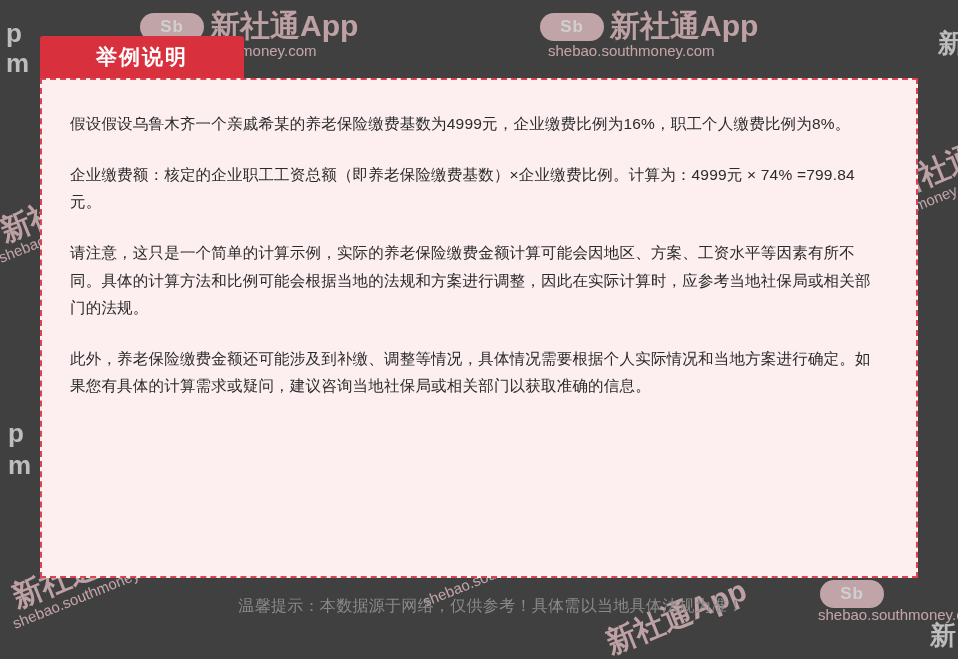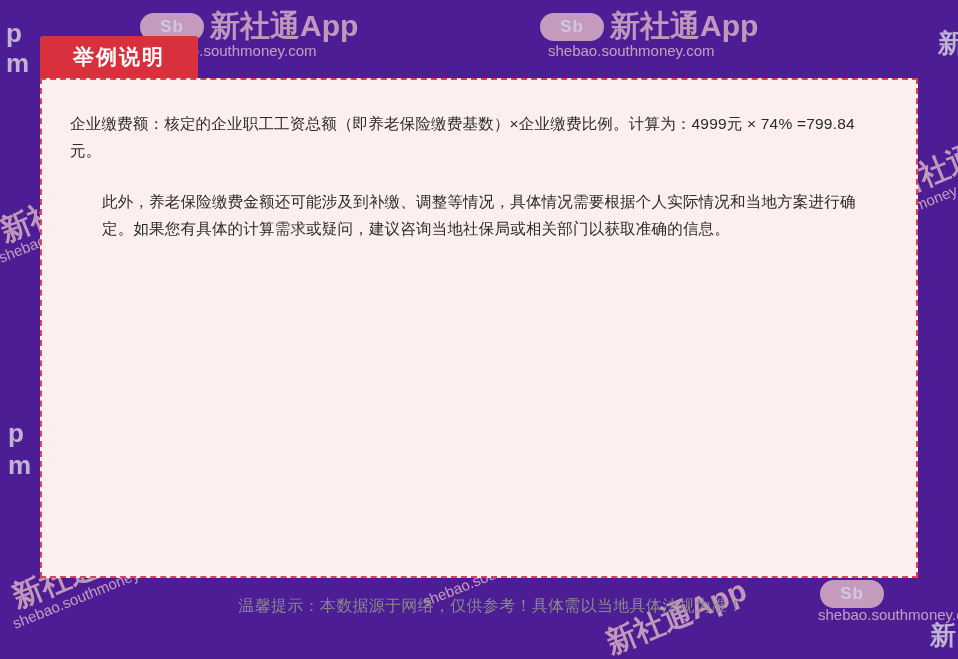--- a/index.html
+++ b/index.html
@@ -7,21 +7,21 @@
     margin: 0; padding: 0;
     width: 958px; height: 659px;
     overflow: hidden;
     background: #ffffff;
     font-family: "Liberation Sans", "DejaVu Sans", sans-serif;
   }
   #page {
     position: relative;
     width: 958px;
     height: 659px;
-    background: #4c1d95;
+    background: #404040;
     overflow: hidden;
     padding-left: 20px;
   }
 
   
   .wm-layer {
     position: absolute;
     inset: 0;
     pointer-events: none;
     z-index: 1;
@@ -65,21 +65,21 @@
     color: #e7e7e7;
     font-size: 26px;
     font-weight: bold;
   }
 
   
   .title-tab {
     position: absolute;
     left: 40px;
     top: 36px;
-    width: 158px;
+    width: 204px;
     height: 42px;
     background: #d9303e;
     color: #ffffff;
     font-size: 21px;
     font-weight: bold;
     letter-spacing: 2px;
     display: flex;
     align-items: center;
     justify-content: center;
     border-radius: 3px 3px 0 0;
@@ -100,21 +100,21 @@
   .panel-inner {
     padding: 30px 36px 10px 28px;
   }
   p.para {
     margin: 0 0 24px 0;
     font-size: 15.5px;
     line-height: 1.75;
     color: #2b2b2b;
     letter-spacing: 0.2px;
   }
-  p.para:last-child { margin-bottom: 0; margin-left: 32px; }
+  p.para:last-child { margin-bottom: 0; }
 
   
   .footer-note {
     position: absolute;
     left: 12px;
     top: 596px;
     width: 958px;
     text-align: center;
     font-size: 16px;
     color: #8a8a8a;
@@ -189,20 +189,22 @@
     <div class="wm wm-row" style="left:820px; top:580px;">
       <span class="wm-logo">Sb</span>
     </div>
     <div class="wm wm-faint" style="left:930px; top:618px;">新</div>
   </div>
 
   <div class="title-tab">举例说明</div>
 
   <div class="panel">
     <div class="panel-inner">
+      <p class="para">假设假设乌鲁木齐一个亲戚希某的养老保险缴费基数为4999元，企业缴费比例为16%，职工个人缴费比例为8%。</p>
       <p class="para">企业缴费额：核定的企业职工工资总额（即养老保险缴费基数）×企业缴费比例。计算为：4999元 × 74% =799.84元。</p>
+      <p class="para">请注意，这只是一个简单的计算示例，实际的养老保险缴费金额计算可能会因地区、方案、工资水平等因素有所不同。具体的计算方法和比例可能会根据当地的法规和方案进行调整，因此在实际计算时，应参考当地社保局或相关部门的法规。</p>
       <p class="para">此外，养老保险缴费金额还可能涉及到补缴、调整等情况，具体情况需要根据个人实际情况和当地方案进行确定。如果您有具体的计算需求或疑问，建议咨询当地社保局或相关部门以获取准确的信息。</p>
     </div>
   </div>
 
   <div class="footer-note">温馨提示：本数据源于网络，仅供参考！具体需以当地具体法规为准！</div>
 
 </div>
 
 </body></html>

